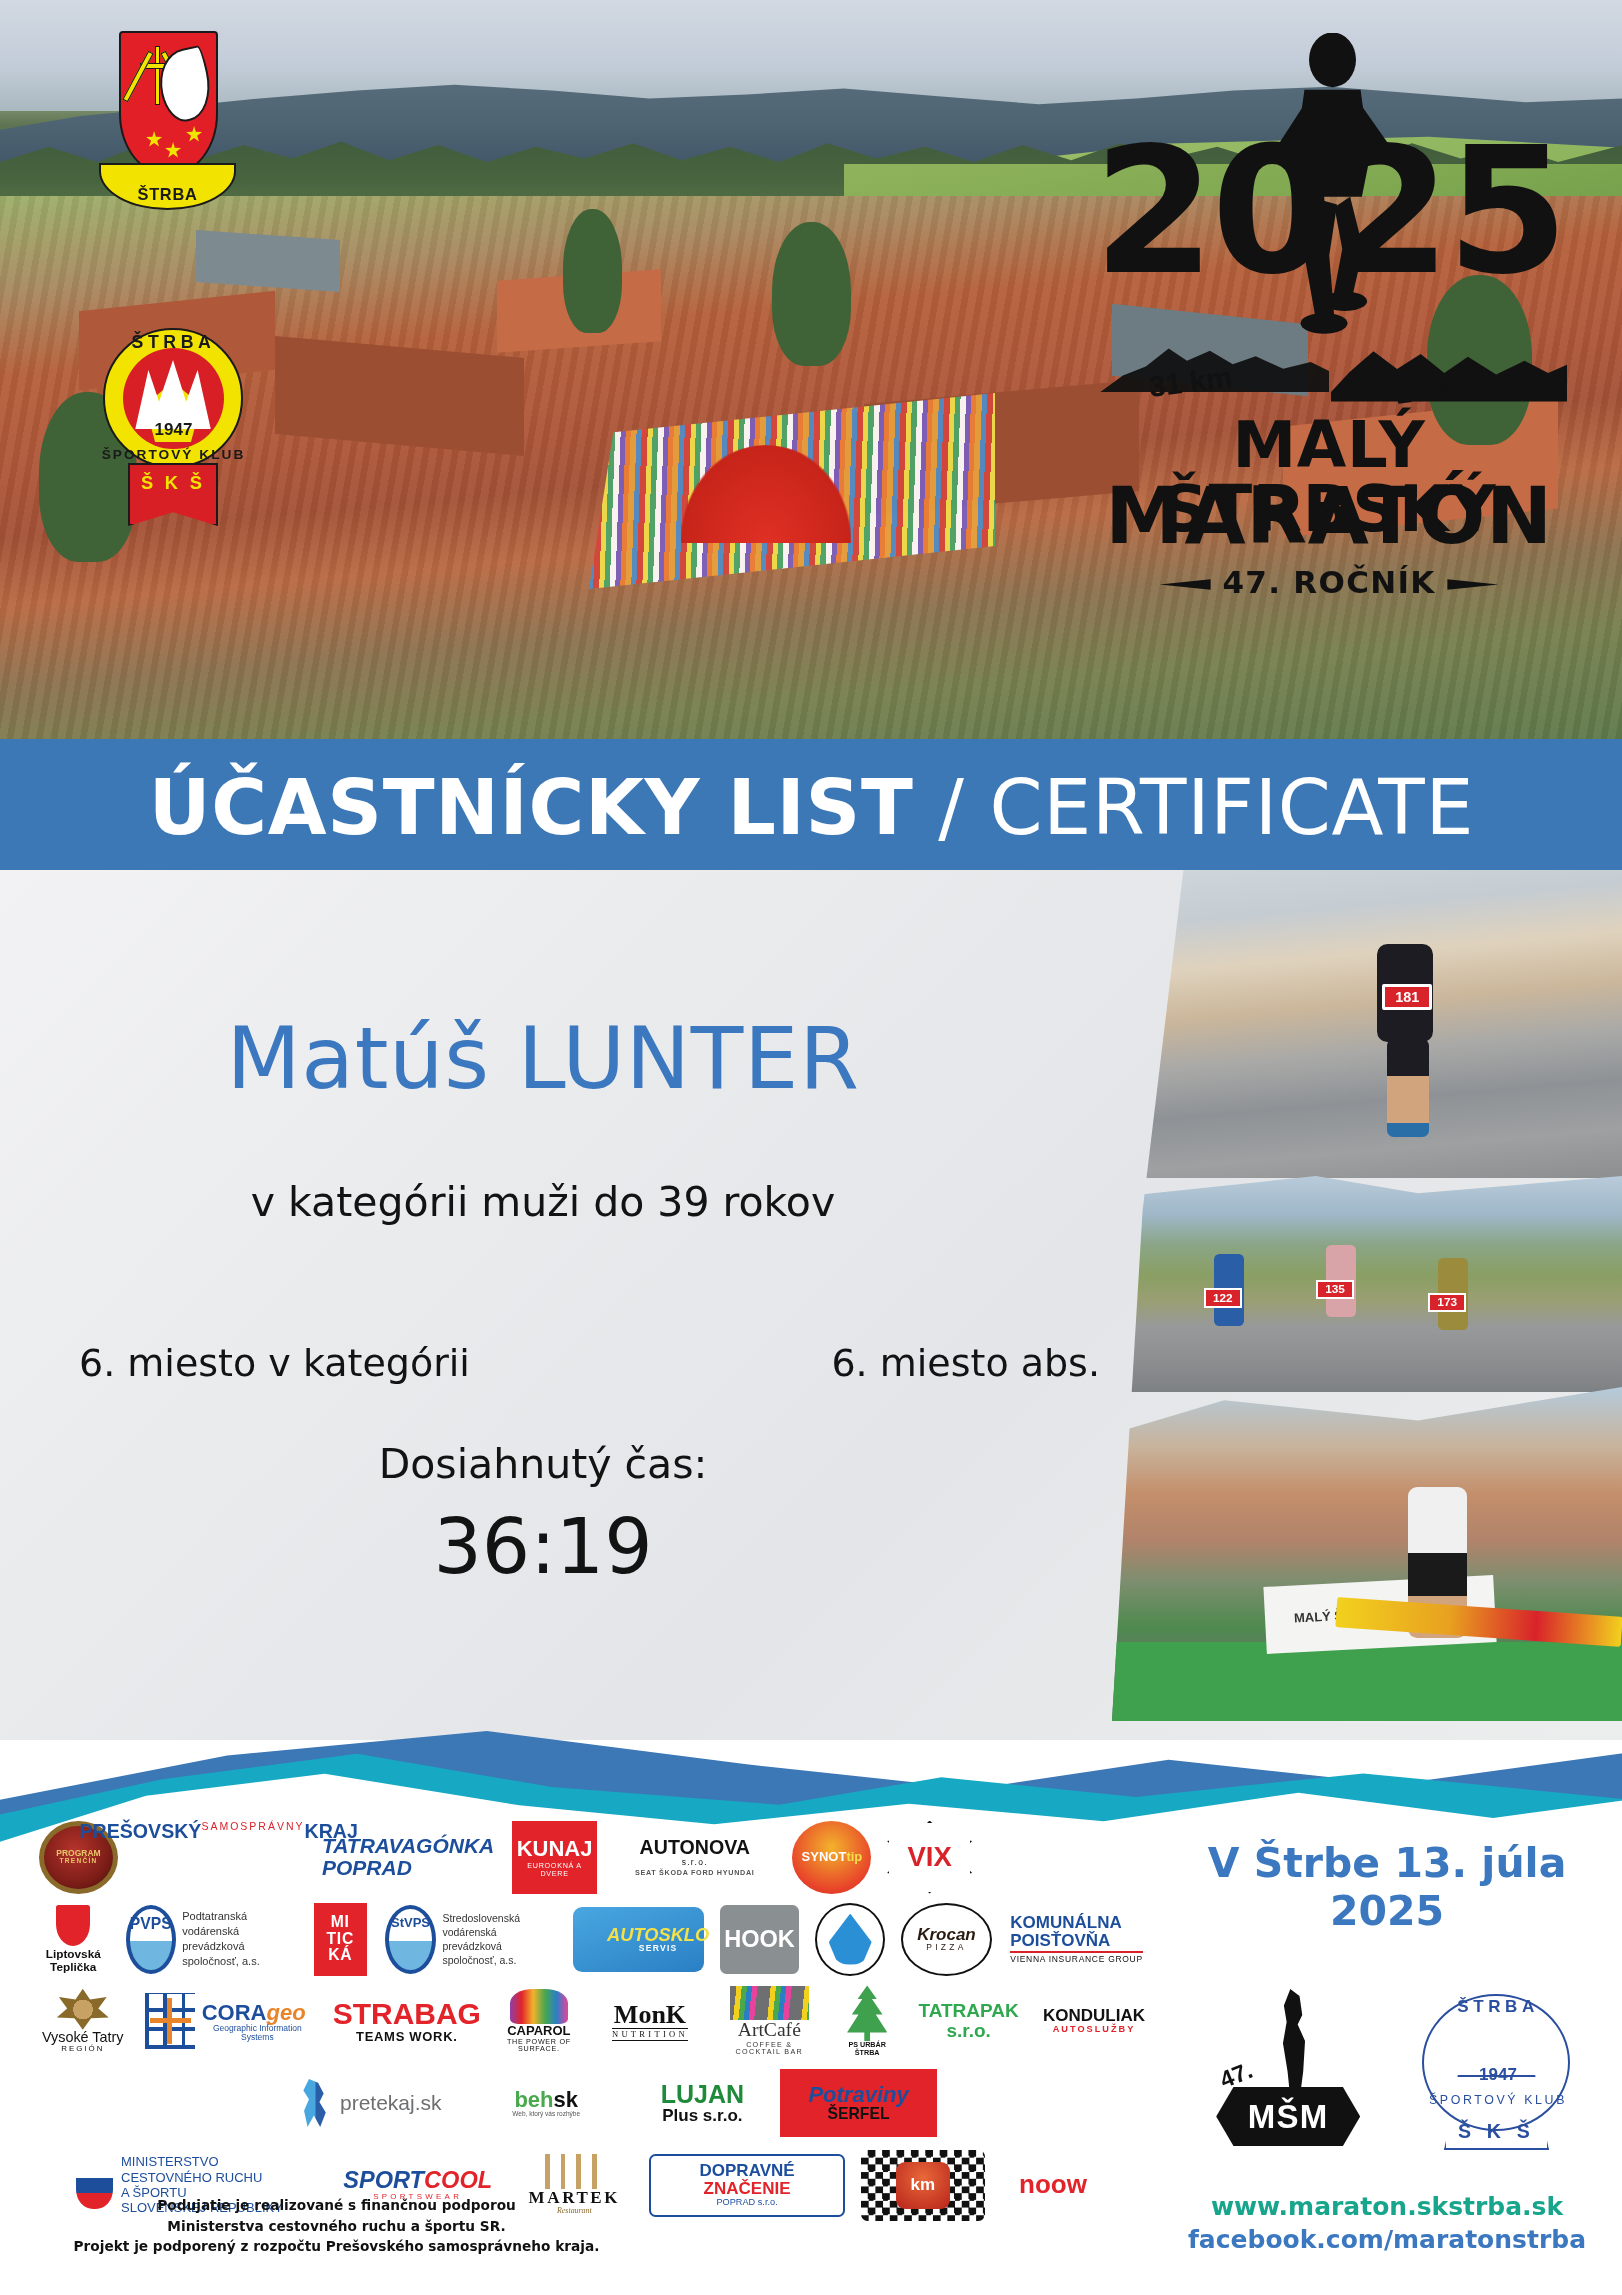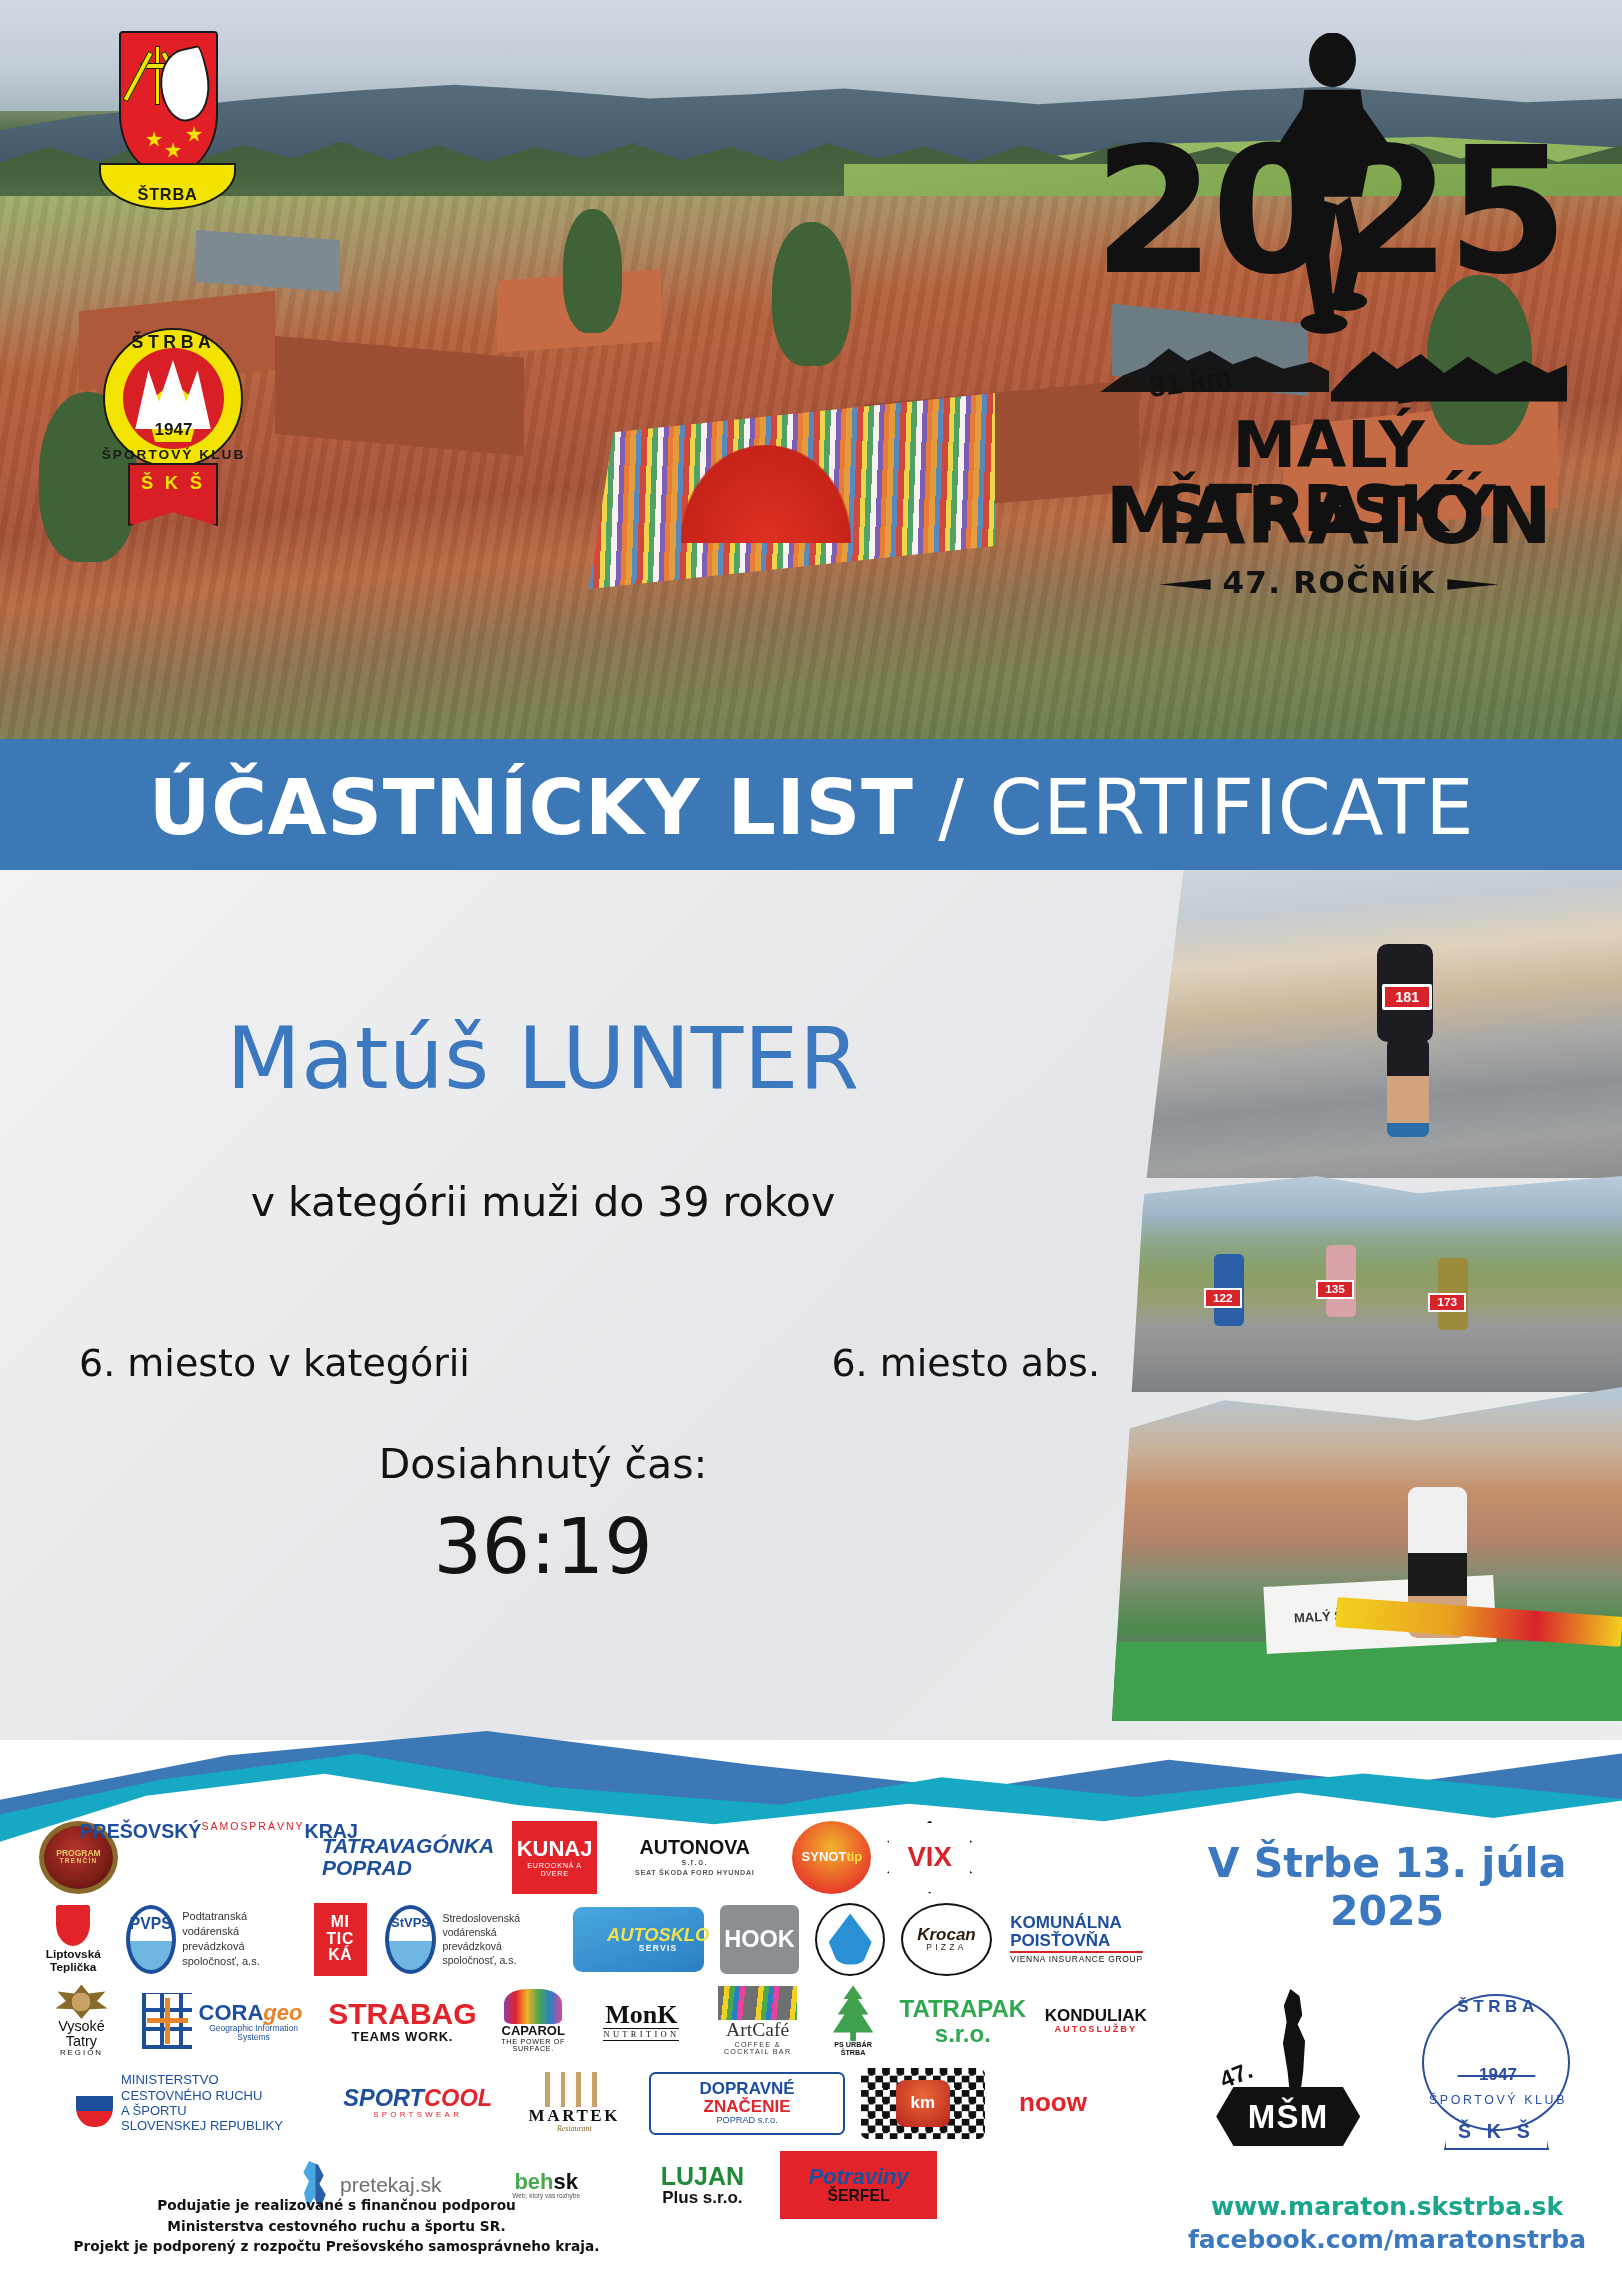--- a/index.html
+++ b/index.html
@@ -431,21 +431,21 @@
   .l-artcafe{ width:118px;flex-direction:column;color:#333;}
   .l-artcafe .bars{ width:79px;height:34px;
     background:repeating-linear-gradient(96deg,#6d6f71 0 6.5px,#f2d11e 6.5px 11.8px,
       #4aa84e 11.8px 17px,#2a7fc4 17px 22px,#e8429f 22px 27.5px,#6d6f71 27.5px 34px);}
   .l-artcafe .t{ font-size:19.6px;font-family:"Liberation Serif",serif;}
   .l-artcafe .sm{ font-size:7.2px;letter-spacing:1.3px;}
   .l-psurbar{ width:79px;flex-direction:column;}
   .l-psurbar .tree{ position:relative;width:48px;height:56px;background:#3fa04e;
     clip-path:polygon(50% 0,70% 24%,60% 24%,82% 52%,68% 52%,92% 84%,56% 84%,56% 100%,44% 100%,44% 84%,8% 84%,32% 52%,18% 52%,40% 24%,30% 24%);}
   .l-psurbar .sm{ font-size:7.2px;color:#111;font-weight:bold;}
-  .l-tatrapak{ width:124px;color:#2fa84f;font-weight:bold;font-size:24px;}
+  .l-tatrapak{ width:124px;color:#2fa84f;font-weight:bold;font-size:19px;}
   .l-konduliak{ width:137px;flex-direction:column;color:#111;font-weight:bold;font-size:17px;}
   .l-konduliak .sm{ color:#e2232a;font-size:9.2px;letter-spacing:2px;}
   .l-vysoketatry{ width:105px;flex-direction:column;font-size:14.4px;color:#111;}
   .l-vysoketatry .em{ width:52px;height:41px;
     background:radial-gradient(circle at 50% 50%,#c8a265 0 30%,#8a6a2a 30% 100%);
     clip-path:polygon(50% 0,64% 26%,96% 20%,80% 48%,100% 70%,66% 72%,50% 100%,34% 72%,0 70%,20% 48%,4% 20%,36% 26%);}
   .l-vysoketatry .sm{ font-size:7.9px;letter-spacing:2px;}
   .l-mincr{ width:281px;display:flex;align-items:center;gap:7.9px;}
   .l-mincr .flag{ width:37px;height:47px;background:linear-gradient(180deg,#fff 0 33%,#1d4e9c 33% 66%,#e2232a 66% 100%);
     border-radius:2.6px 2.6px 17px 17px/2.6px 2.6px 19.6px 19.6px;}
@@ -800,20 +800,39 @@
     </div>
     <div class="slogo l-tatrapak">
       <span>TATRAPAK s.r.o.</span>
     </div>
     <div class="slogo l-konduliak">
       <span>KONDULIAK</span>
       <span class="sm">AUTOSLUŽBY</span>
     </div>
   </div>
 
+  <div class="srow" style="margin-left:249px">
+    <div class="slogo l-pretekaj">
+      <div class="run"></div>
+      <span class="t">pretekaj.sk</span>
+    </div>
+    <div class="slogo l-behsk">
+      <span><span class="gr">beh</span><span>sk</span></span>
+      <span class="sm">Web, ktorý vás rozhýbe</span>
+    </div>
+    <div class="slogo l-lujan">
+      <span>LUJAN</span>
+      <span class="sm">Plus s.r.o.</span>
+    </div>
+    <div class="slogo l-potraviny">
+      <span>Potraviny</span>
+      <span class="sm">ŠERFEL</span>
+    </div>
+  </div>
+
   <div class="srow">
     <div class="slogo l-mincr">
       <div class="flag"></div>
       <div class="txt">
         <div>MINISTERSTVO</div>
         <div>CESTOVNÉHO RUCHU</div>
         <div>A ŠPORTU</div>
         <div>SLOVENSKEJ REPUBLIKY</div>
       </div>
     </div>
@@ -832,39 +851,20 @@
       <span style="font-size:9.2px;color:#1d4e9c">POPRAD s.r.o.</span>
     </div>
     <div class="slogo l-kmmoto">
       <div class="disc">km</div>
     </div>
     <div class="slogo l-noow">
       <span>noow</span>
     </div>
   </div>
 
-  <div class="srow" style="margin-left:249px">
-    <div class="slogo l-pretekaj">
-      <div class="run"></div>
-      <span class="t">pretekaj.sk</span>
-    </div>
-    <div class="slogo l-behsk">
-      <span><span class="gr">beh</span><span>sk</span></span>
-      <span class="sm">Web, ktorý vás rozhýbe</span>
-    </div>
-    <div class="slogo l-lujan">
-      <span>LUJAN</span>
-      <span class="sm">Plus s.r.o.</span>
-    </div>
-    <div class="slogo l-potraviny">
-      <span>Potraviny</span>
-      <span class="sm">ŠERFEL</span>
-    </div>
-  </div>
-
 </div>
 
 <div class="support-note">Podujatie je realizované s finančnou podporou<br>Ministerstva cestovného ruchu a športu SR.<br>Projekt je podporený z rozpočtu Prešovského samosprávneho kraja.</div>
 
 <div class="event-date">V Štrbe 13. júla 2025</div>
 
 <div class="msm-logo">
   <div class="msm-fig"></div>
   <div class="msm-47">47.</div>
   <div class="msm-dia">MŠM</div>

